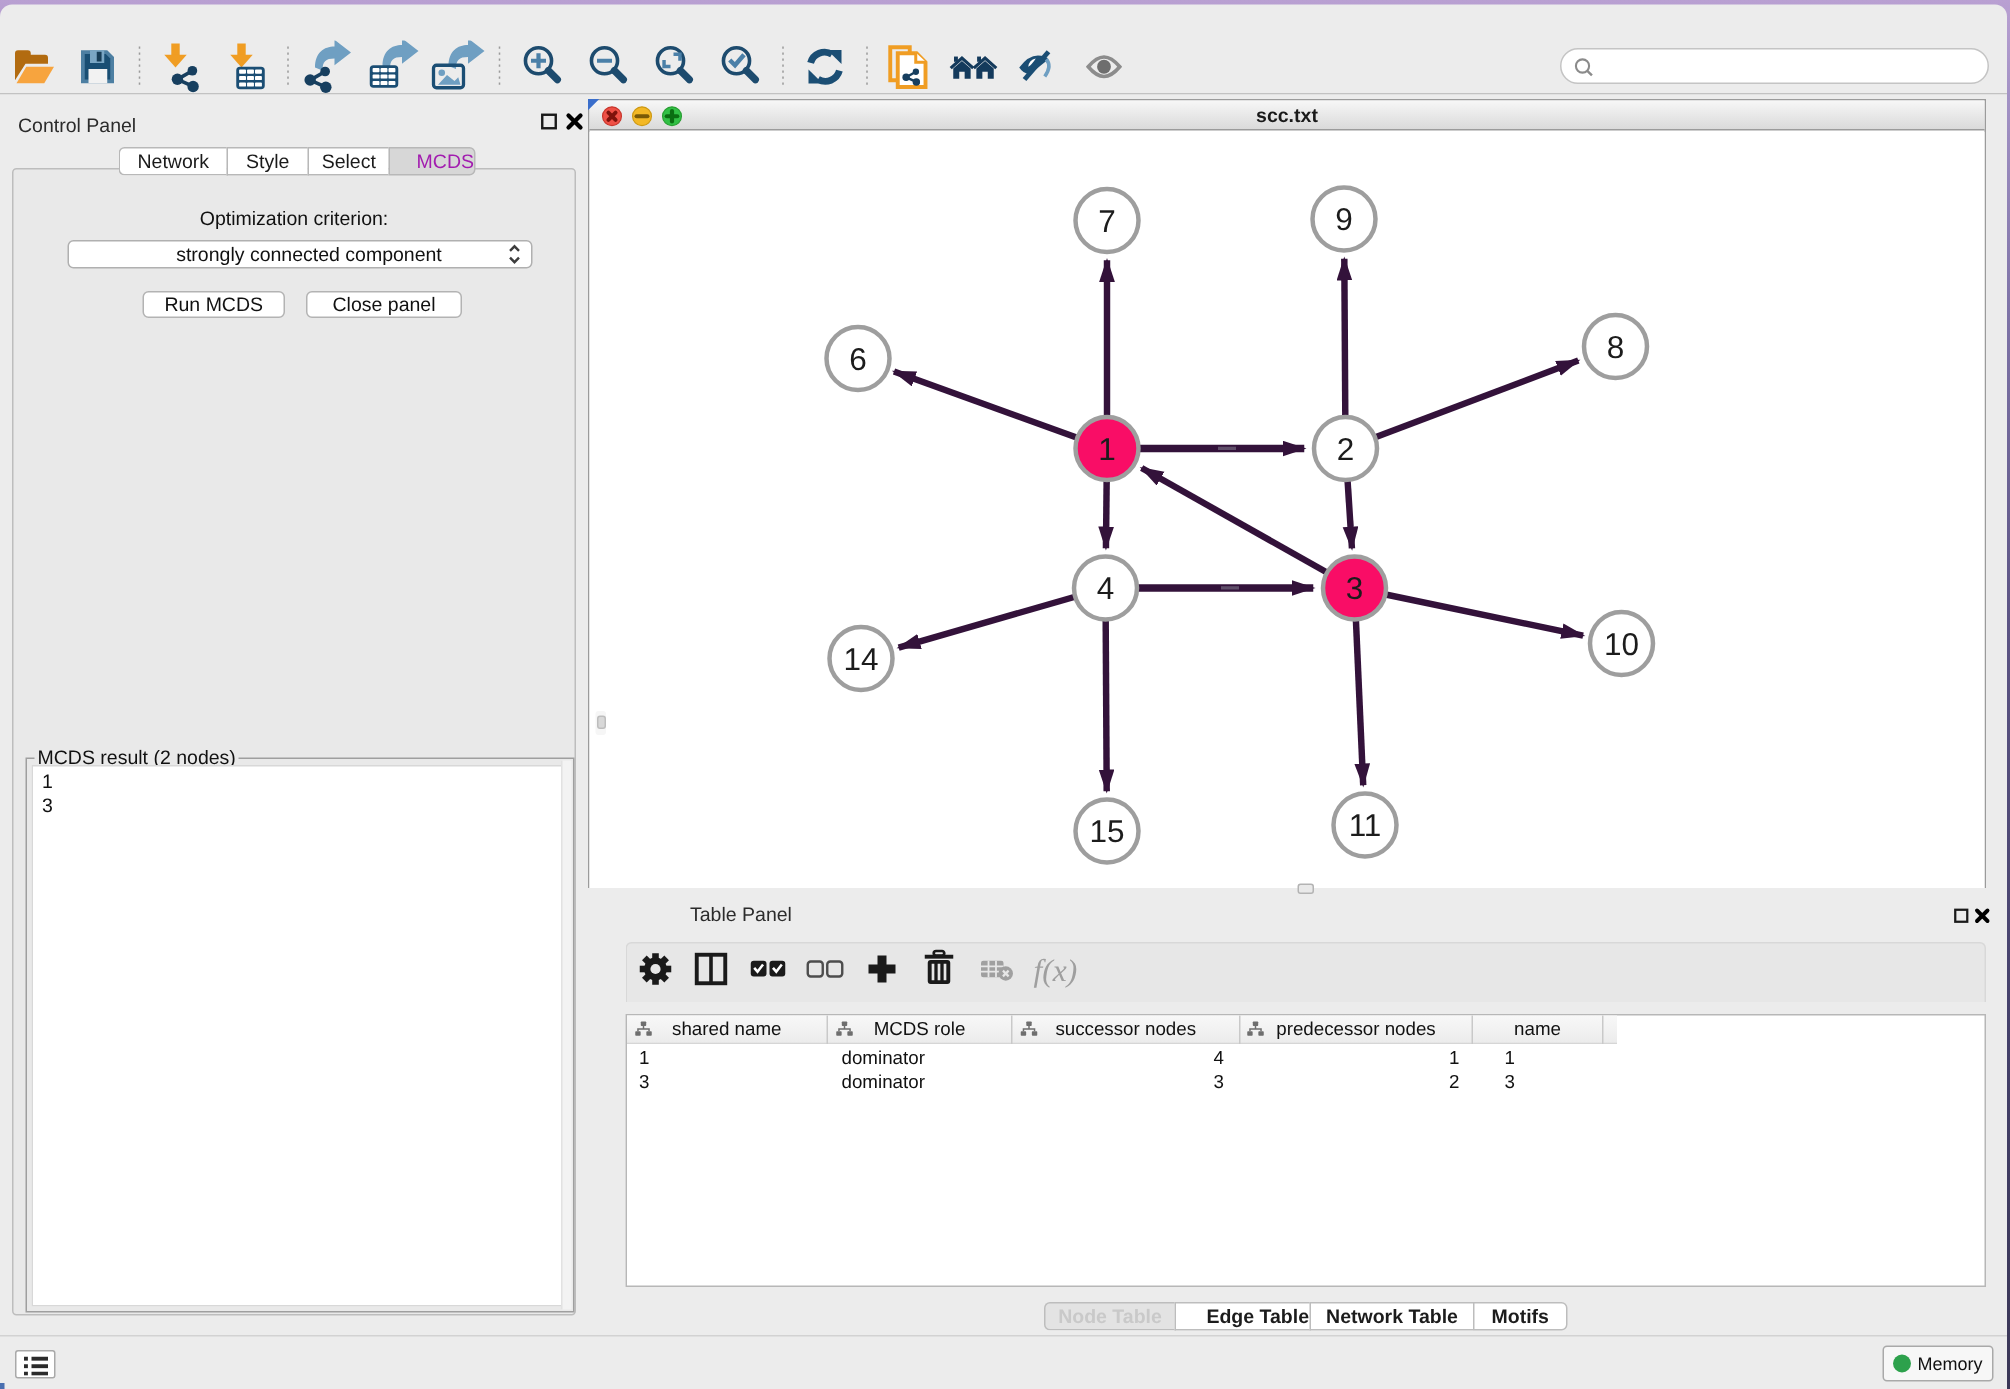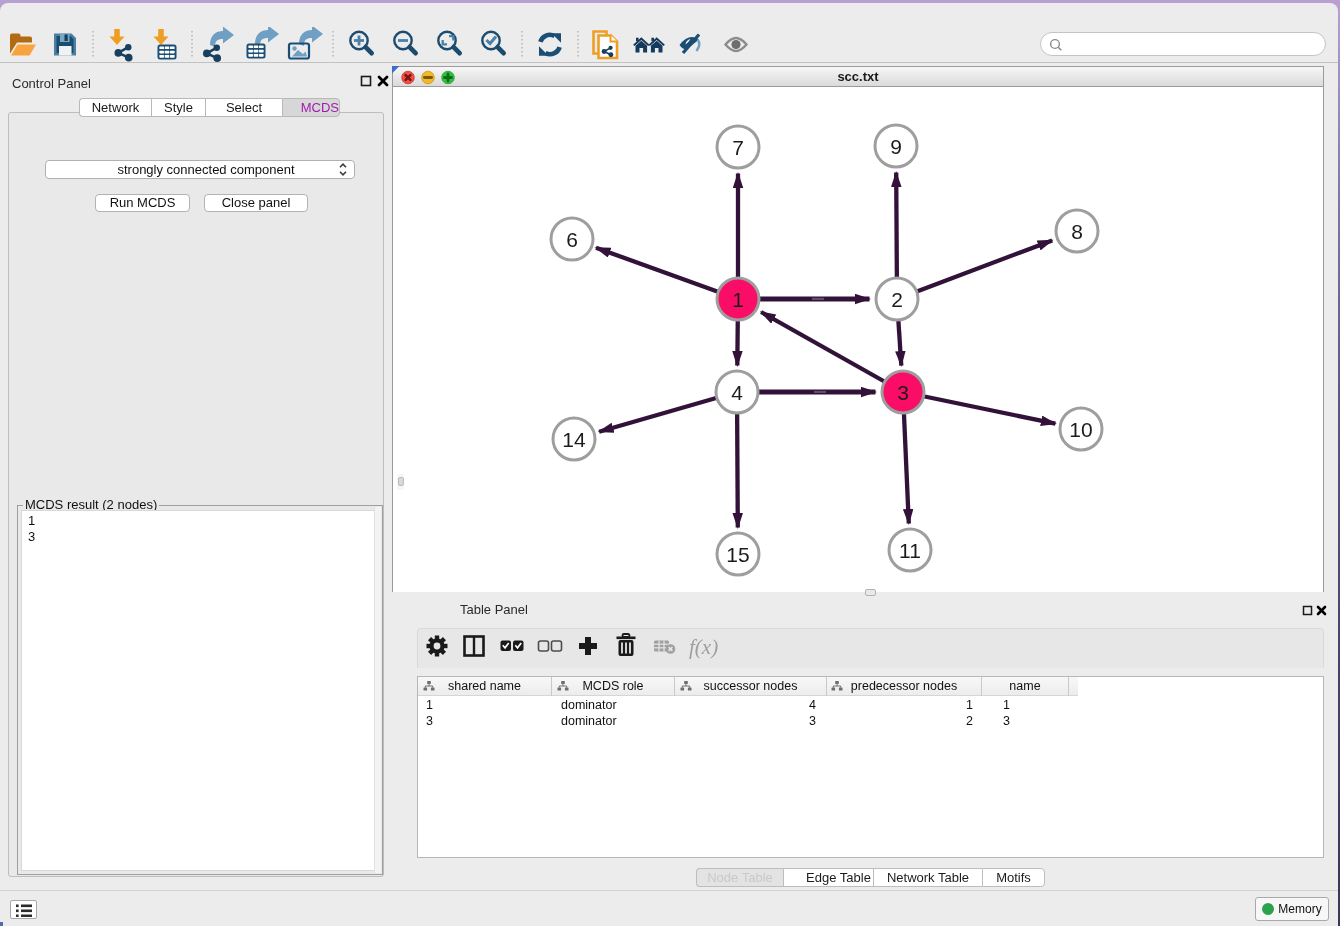--- a/index.html
+++ b/index.html
@@ -36,21 +36,21 @@
 #scc-title { position:absolute; left:0; right:0; top:2px; text-align:center; font-size:13px; font-weight:bold; color:#1a1a1a; }
 #scc-canvas { position:absolute; left:0; top:21px; right:0; bottom:0; background:#fff; }
 
 #tp { position:absolute; left:400px; top:594px; right:0; bottom:0; }
 #tp-title { position:absolute; left:32px; top:5px; font-size:13px; color:#2b2b2b;margin-left:28px; }
 #tp-toolbar { position:absolute; left:17px; top:31px; right:14px; height:40px; background:#e7e7e7; border:1px solid #d8d8d8; border-bottom:none; border-radius:4px 4px 0 0; }
 #tp-table { position:absolute; left:17px; top:79px; right:14px; height:182px; background:#fff; border:1px solid #b7b7b7; }
 .th { position:absolute; top:0; height:19px; border-right:1px solid #c9c9c9; font-size:12.5px; color:#111; text-align:center; line-height:18px; }
 .trow { position:absolute; font-size:12.5px; color:#111; height:16px; line-height:16px; }
 #tp-tabs { position:absolute; top:271px; left:296px; display:flex; height:19px; }
-.tptab { height:19px; border:1px solid #bdbdbd; border-right:none; background:#fff; font-size:13px; font-weight:normal; color:#1c1c1c; text-align:center; line-height:18px; }
+.tptab { height:19px; border:1px solid #bdbdbd; border-right:none; background:#fff; font-size:13px; font-weight:bold; color:#1c1c1c; text-align:center; line-height:18px; }
 .tptab.sel { background:#e3e3e3; color:#c9c9c9; }
 .tptab.first { border-radius:4px 0 0 4px; }
 .tptab.last { border-radius:0 4px 4px 0; border-right:1px solid #bdbdbd; }
 
 #statusbar { position:absolute; left:0; right:0; bottom:0; height:36px; background:#ececec; border-top:1px solid #d2d2d2; }
 #mem { position:absolute; right:9px; top:6px; width:74px; height:24px; background:#f7f7f7; border:1px solid #a9a9a9; border-radius:3px; font-size:12px; color:#111; text-align:center; line-height:22px; }
 #mem .dot { display:inline-block; width:12px; height:12px; border-radius:50%; background:#2da14c; vertical-align:-1.5px; margin-right:4px; }
 #listbtn { position:absolute; left:10px; top:9px; width:27px; height:19px; background:#fff; border:1px solid #a9a9a9; border-radius:2px; }
 </style>
 </head>
@@ -234,24 +234,25 @@
       </svg>
     <svg class="hbtn" style="left:377px; top:12px;" width="12" height="12">
         <g stroke="#000" stroke-width="2.8" stroke-linecap="round">
           <line x1="2" y1="2" x2="10" y2="10"></line>
           <line x1="10" y1="2" x2="2" y2="10"></line>
         </g>
       </svg>
     <div id="cp-tabs">
       <div class="cptab first" style="width:72px;">Network</div>
       <div class="cptab" style="width:54px;">Style</div>
-      <div class="cptab" style="width:77px;">Select</div>
+      <div class="cptab" style="width:54px;">Select</div>
       <div class="cptab last" style="width:58px;">MCDS</div>
     </div>
     <div id="cp-box">
+      <div id="opt-label">Optimization criterion:</div>
       <div id="opt-select">strongly connected component
         <span class="arrows"><svg width="10" height="17" viewBox="0 0 10 17">
               <g fill="none" stroke="#3c3c3c" stroke-width="1.6">
                 <path d="M2 6.2 L5 3.2 L8 6.2"></path>
                 <path d="M2 10.8 L5 13.8 L8 10.8"></path>
               </g>
             </svg></span>
       </div>
       <div class="btn" style="left:86px; width:95px;">Run MCDS</div>
       <div class="btn" style="left:195px; width:104px;">Close panel</div>

